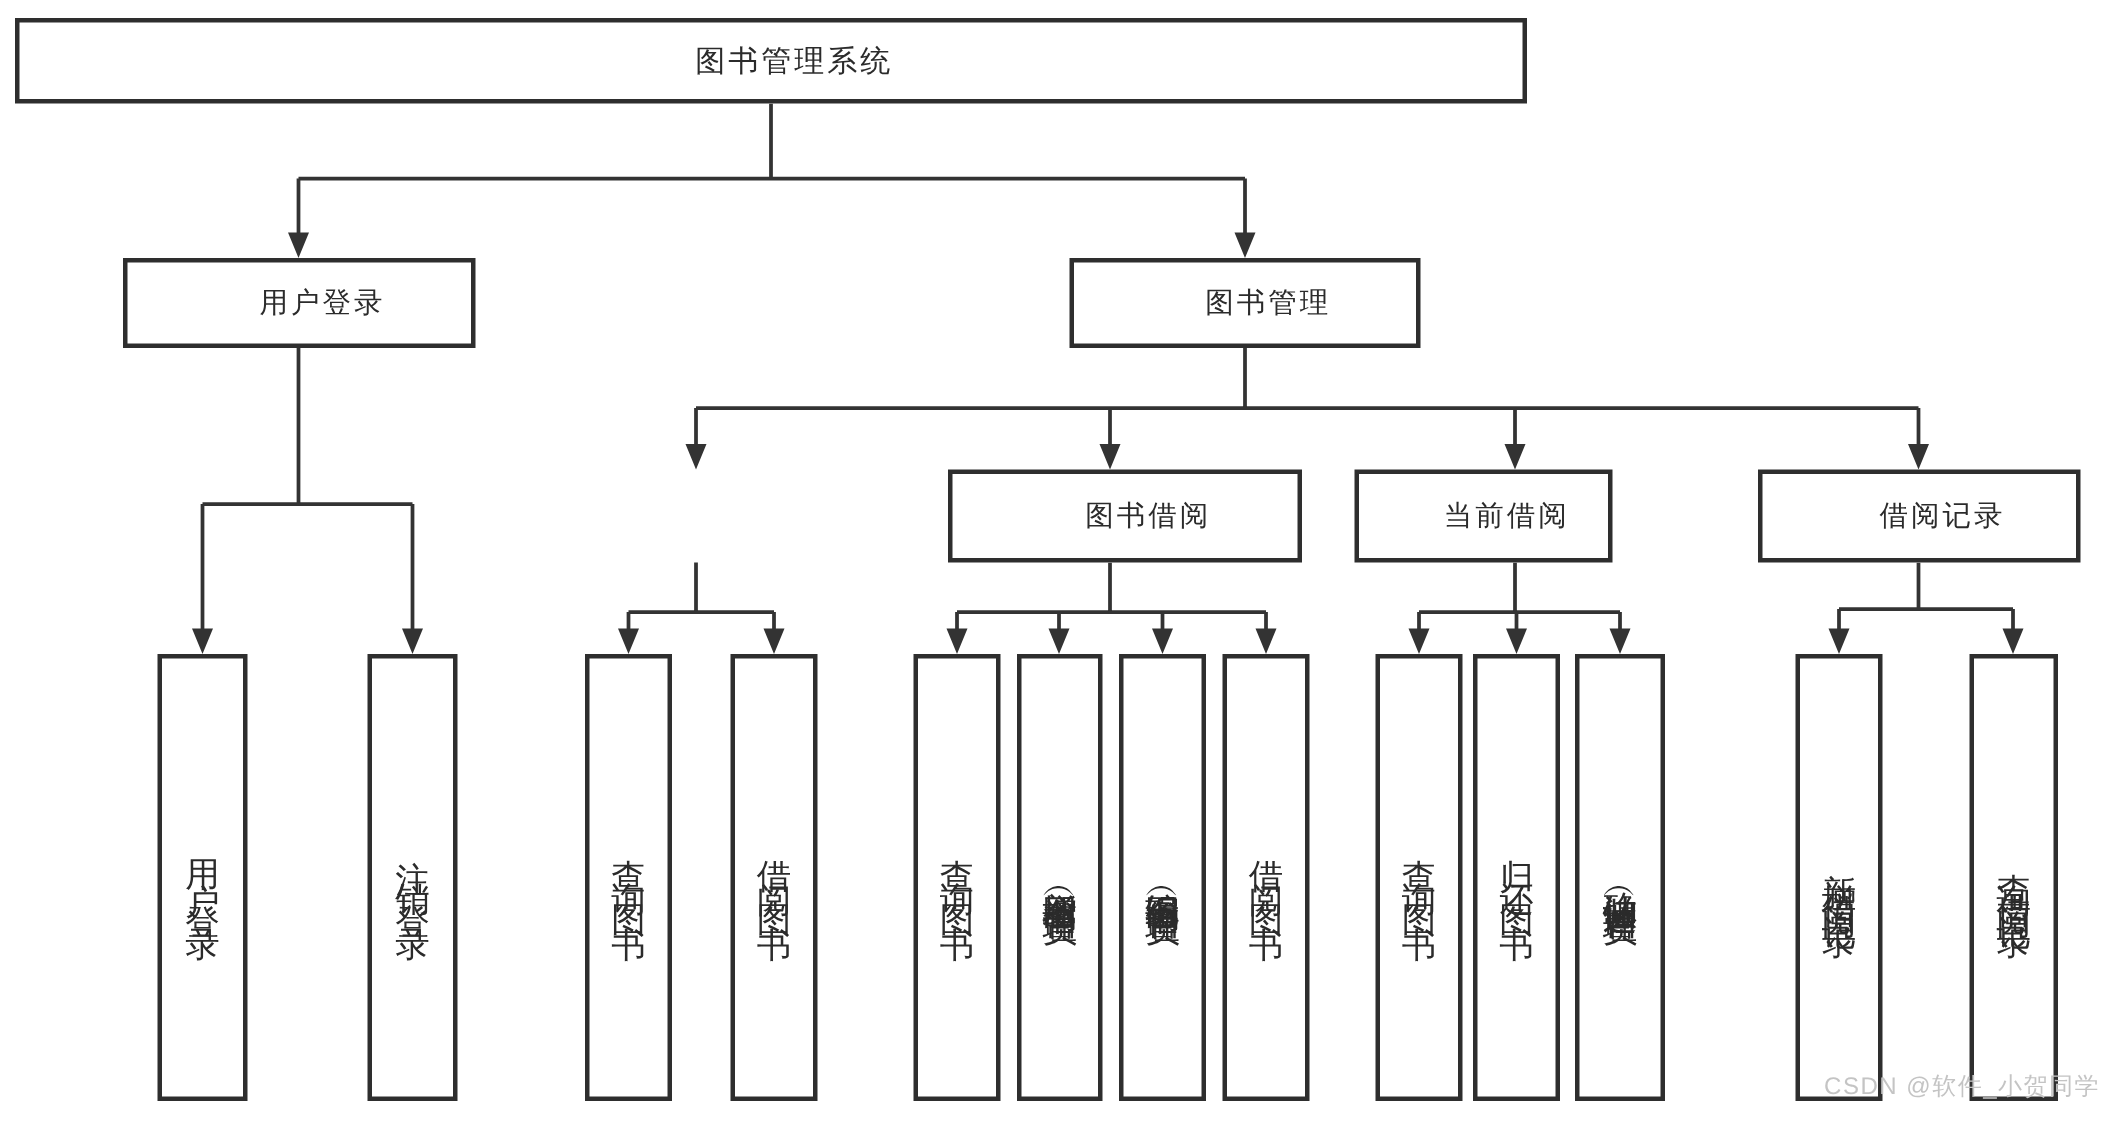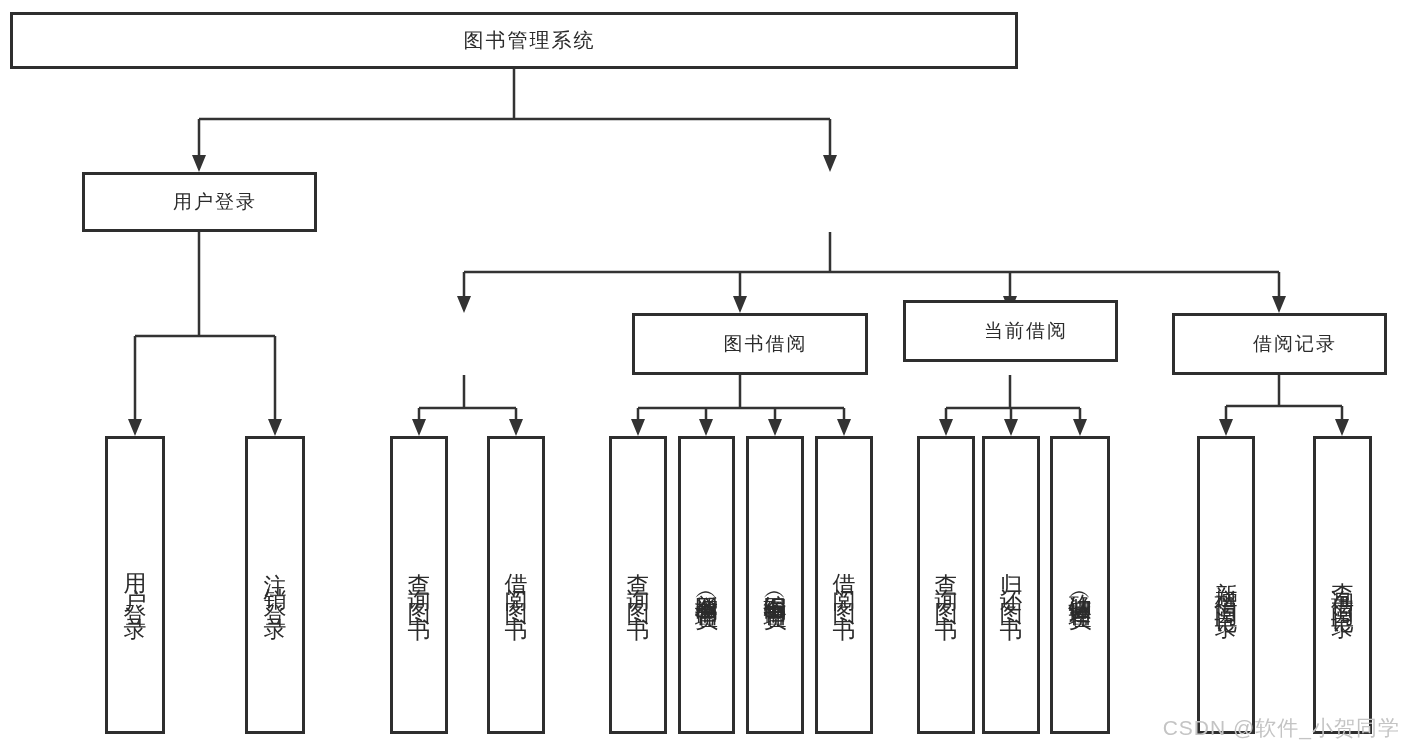--- a/index.html
+++ b/index.html
@@ -16,21 +16,21 @@
   .hnode{font-size:19px;letter-spacing:2px;padding-left:31px;}
   .root{font-size:20px;}
   .leaf > span{
     writing-mode:vertical-lr;text-orientation:mixed;
     font-size:23px;line-height:1;display:block;
   }
   .sp-wide > span{letter-spacing:15px;}
   .sp-med  > span{letter-spacing:7px;}
   .sp-tight> span{letter-spacing:2px;}
   .watermark{
-    position:absolute;top:714px;right:5px;font-size:21px;color:#c4c4c4;
+    position:absolute;top:714px;right:5px;font-size:16px;color:#c4c4c4;
     letter-spacing:1px;white-space:nowrap;
   }
 </style>
 </head>
 <body>
 
 <div class="canvas">
 
   <svg class="wires" width="1405" height="747" viewBox="0 0 1405 747" xmlns="http://www.w3.org/2000/svg">
 
@@ -61,25 +61,28 @@
       M1219 419 L1233 419 L1226 436 Z  M1335 419 L1349 419 L1342 436 Z"></path>
   </svg>
 
   <div class="box hnode root" style="left:10px;top:12px;width:1008px;height:57px">
     <span>图书管理系统</span>
   </div>
 
   <div class="box hnode" style="left:82px;top:172px;width:235px;height:60px">
     <span>用户登录</span>
   </div>
+  <div class="box hnode" style="left:713px;top:172px;width:234px;height:60px">
+    <span>图书管理</span>
+  </div>
 
   <div class="box hnode" style="left:632px;top:313px;width:236px;height:62px">
     <span>图书借阅</span>
   </div>
-  <div class="box hnode" style="left:903px;top:300px;width:215px;height:62px">
+  <div class="box hnode" style="left:903px;top:313px;width:172px;height:62px">
     <span>当前借阅</span>
   </div>
   <div class="box hnode" style="left:1172px;top:313px;width:215px;height:62px">
     <span>借阅记录</span>
   </div>
 
   <div class="box leaf sp-wide" style="left:105px;top:436px;width:60px;height:298px">
     <span>用户登录</span>
   </div>
   <div class="box leaf sp-wide" style="left:245px;top:436px;width:60px;height:298px">

